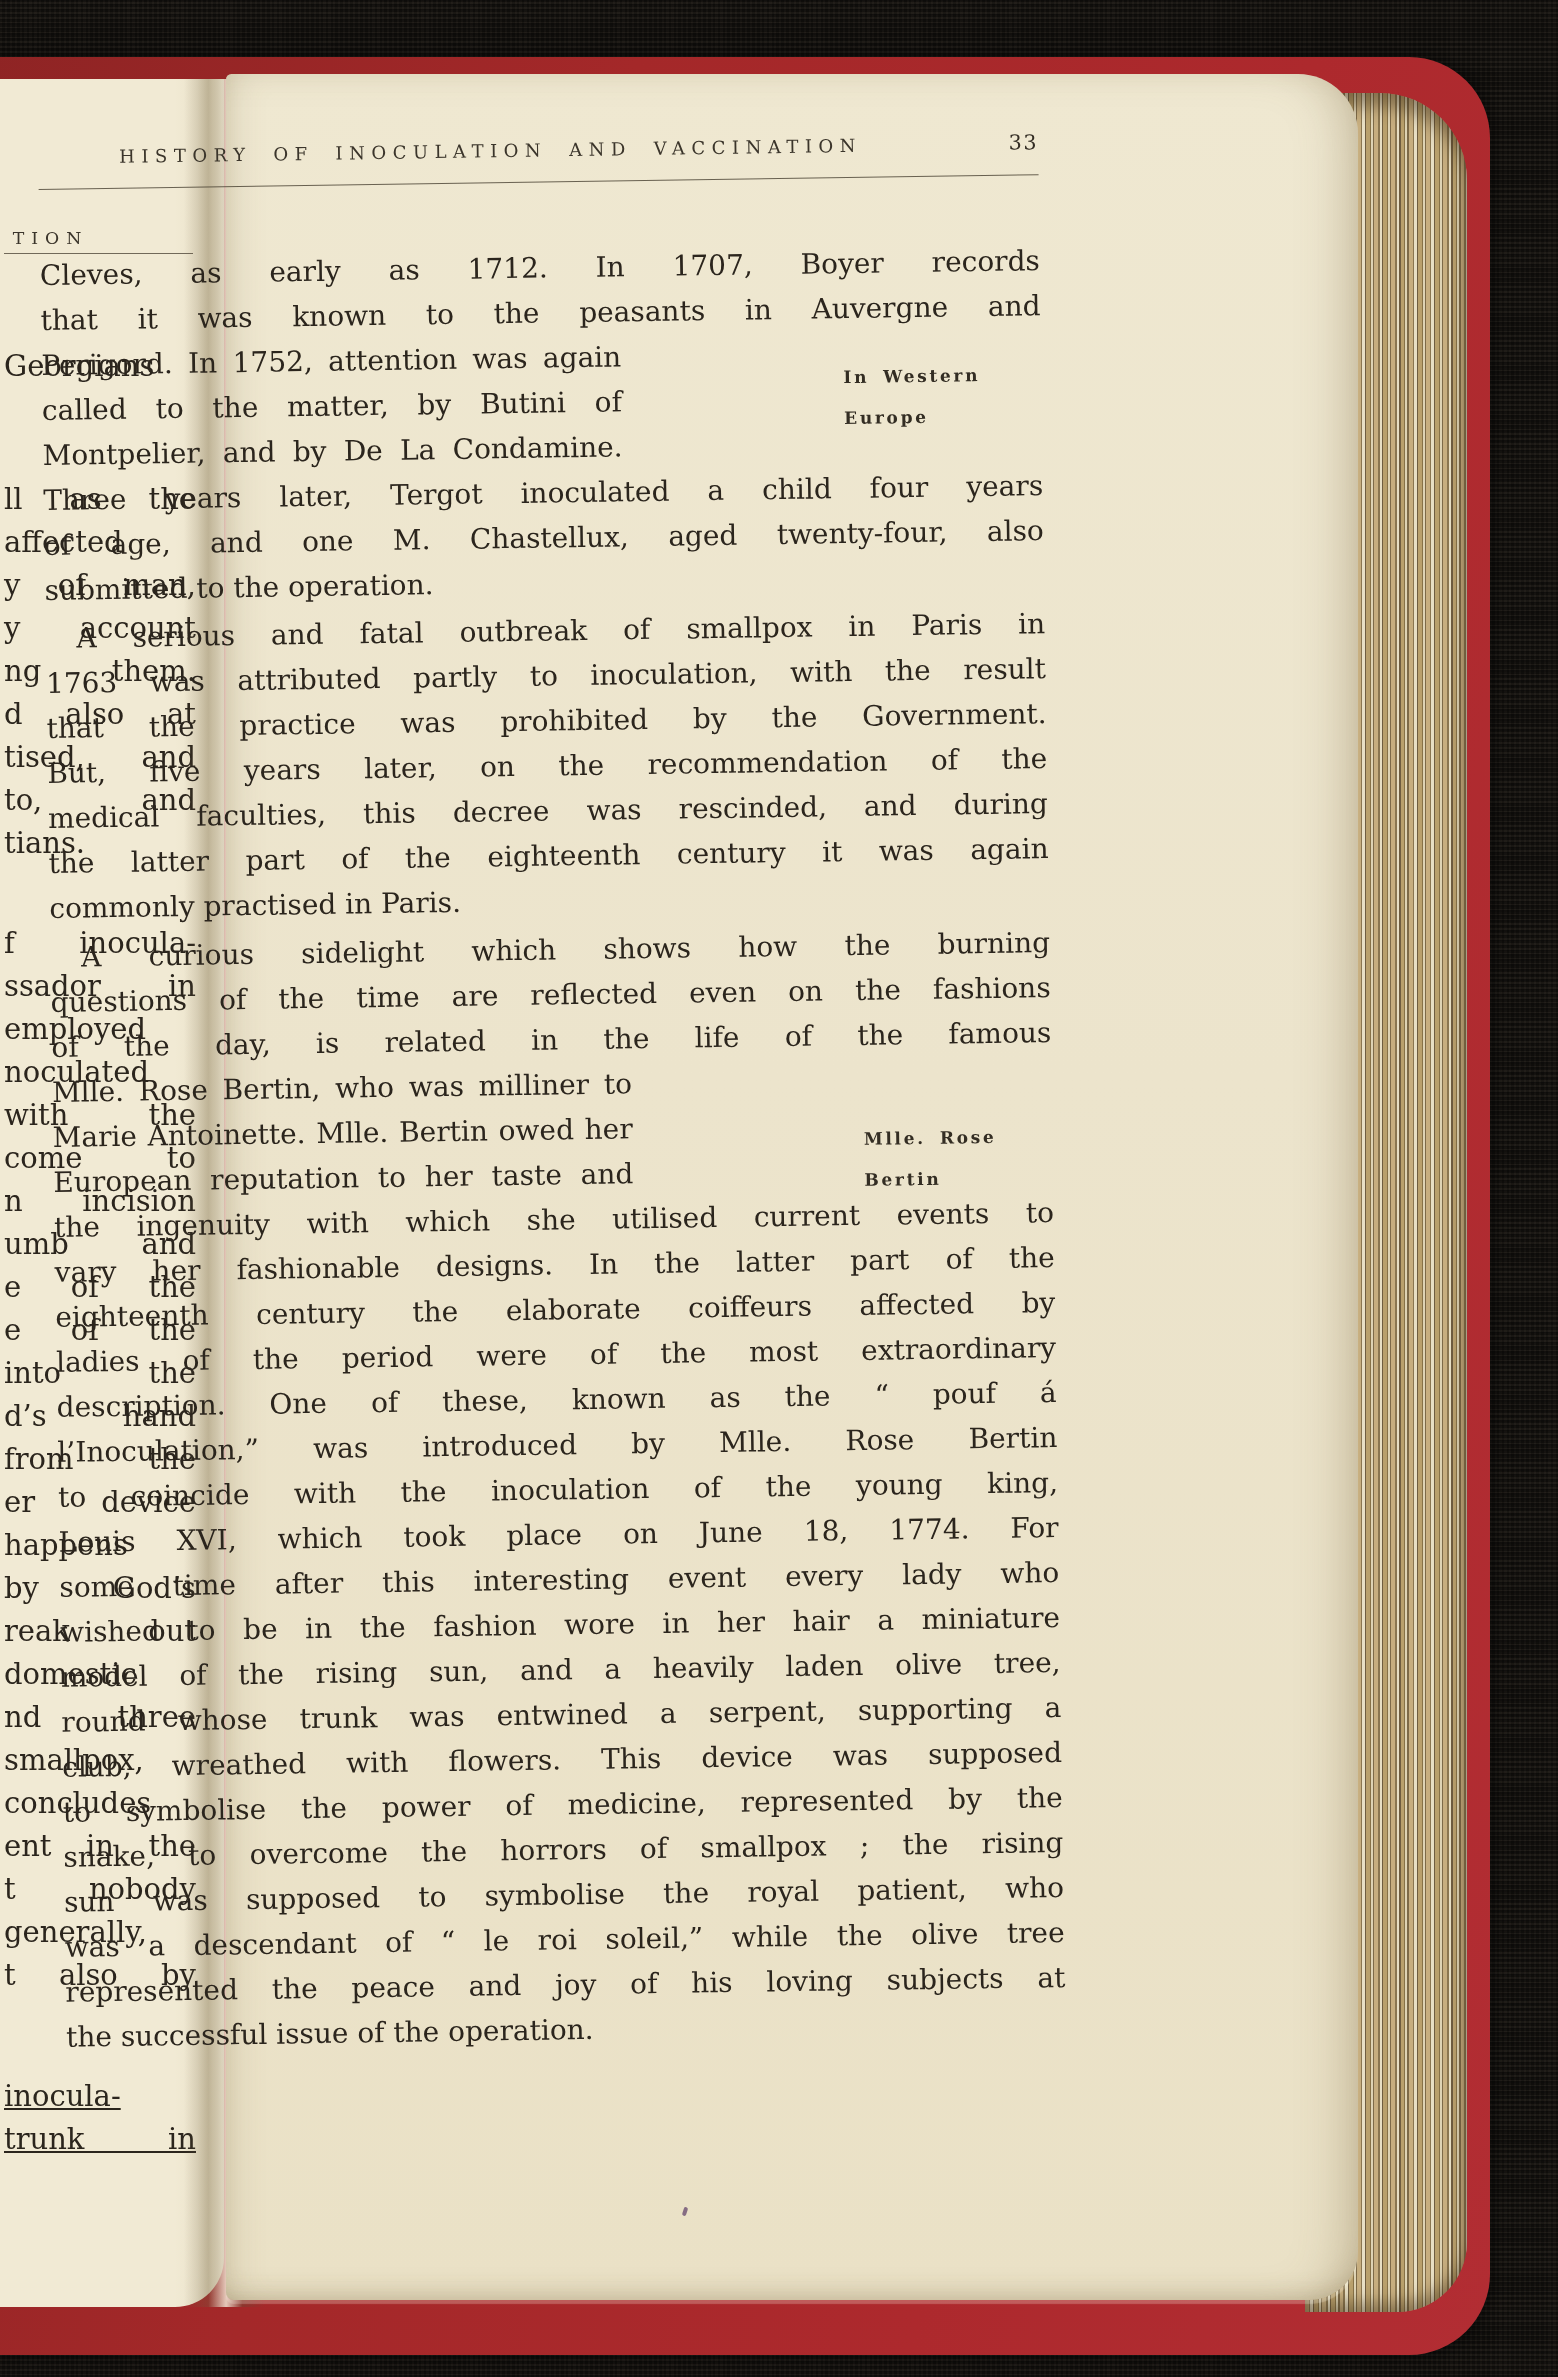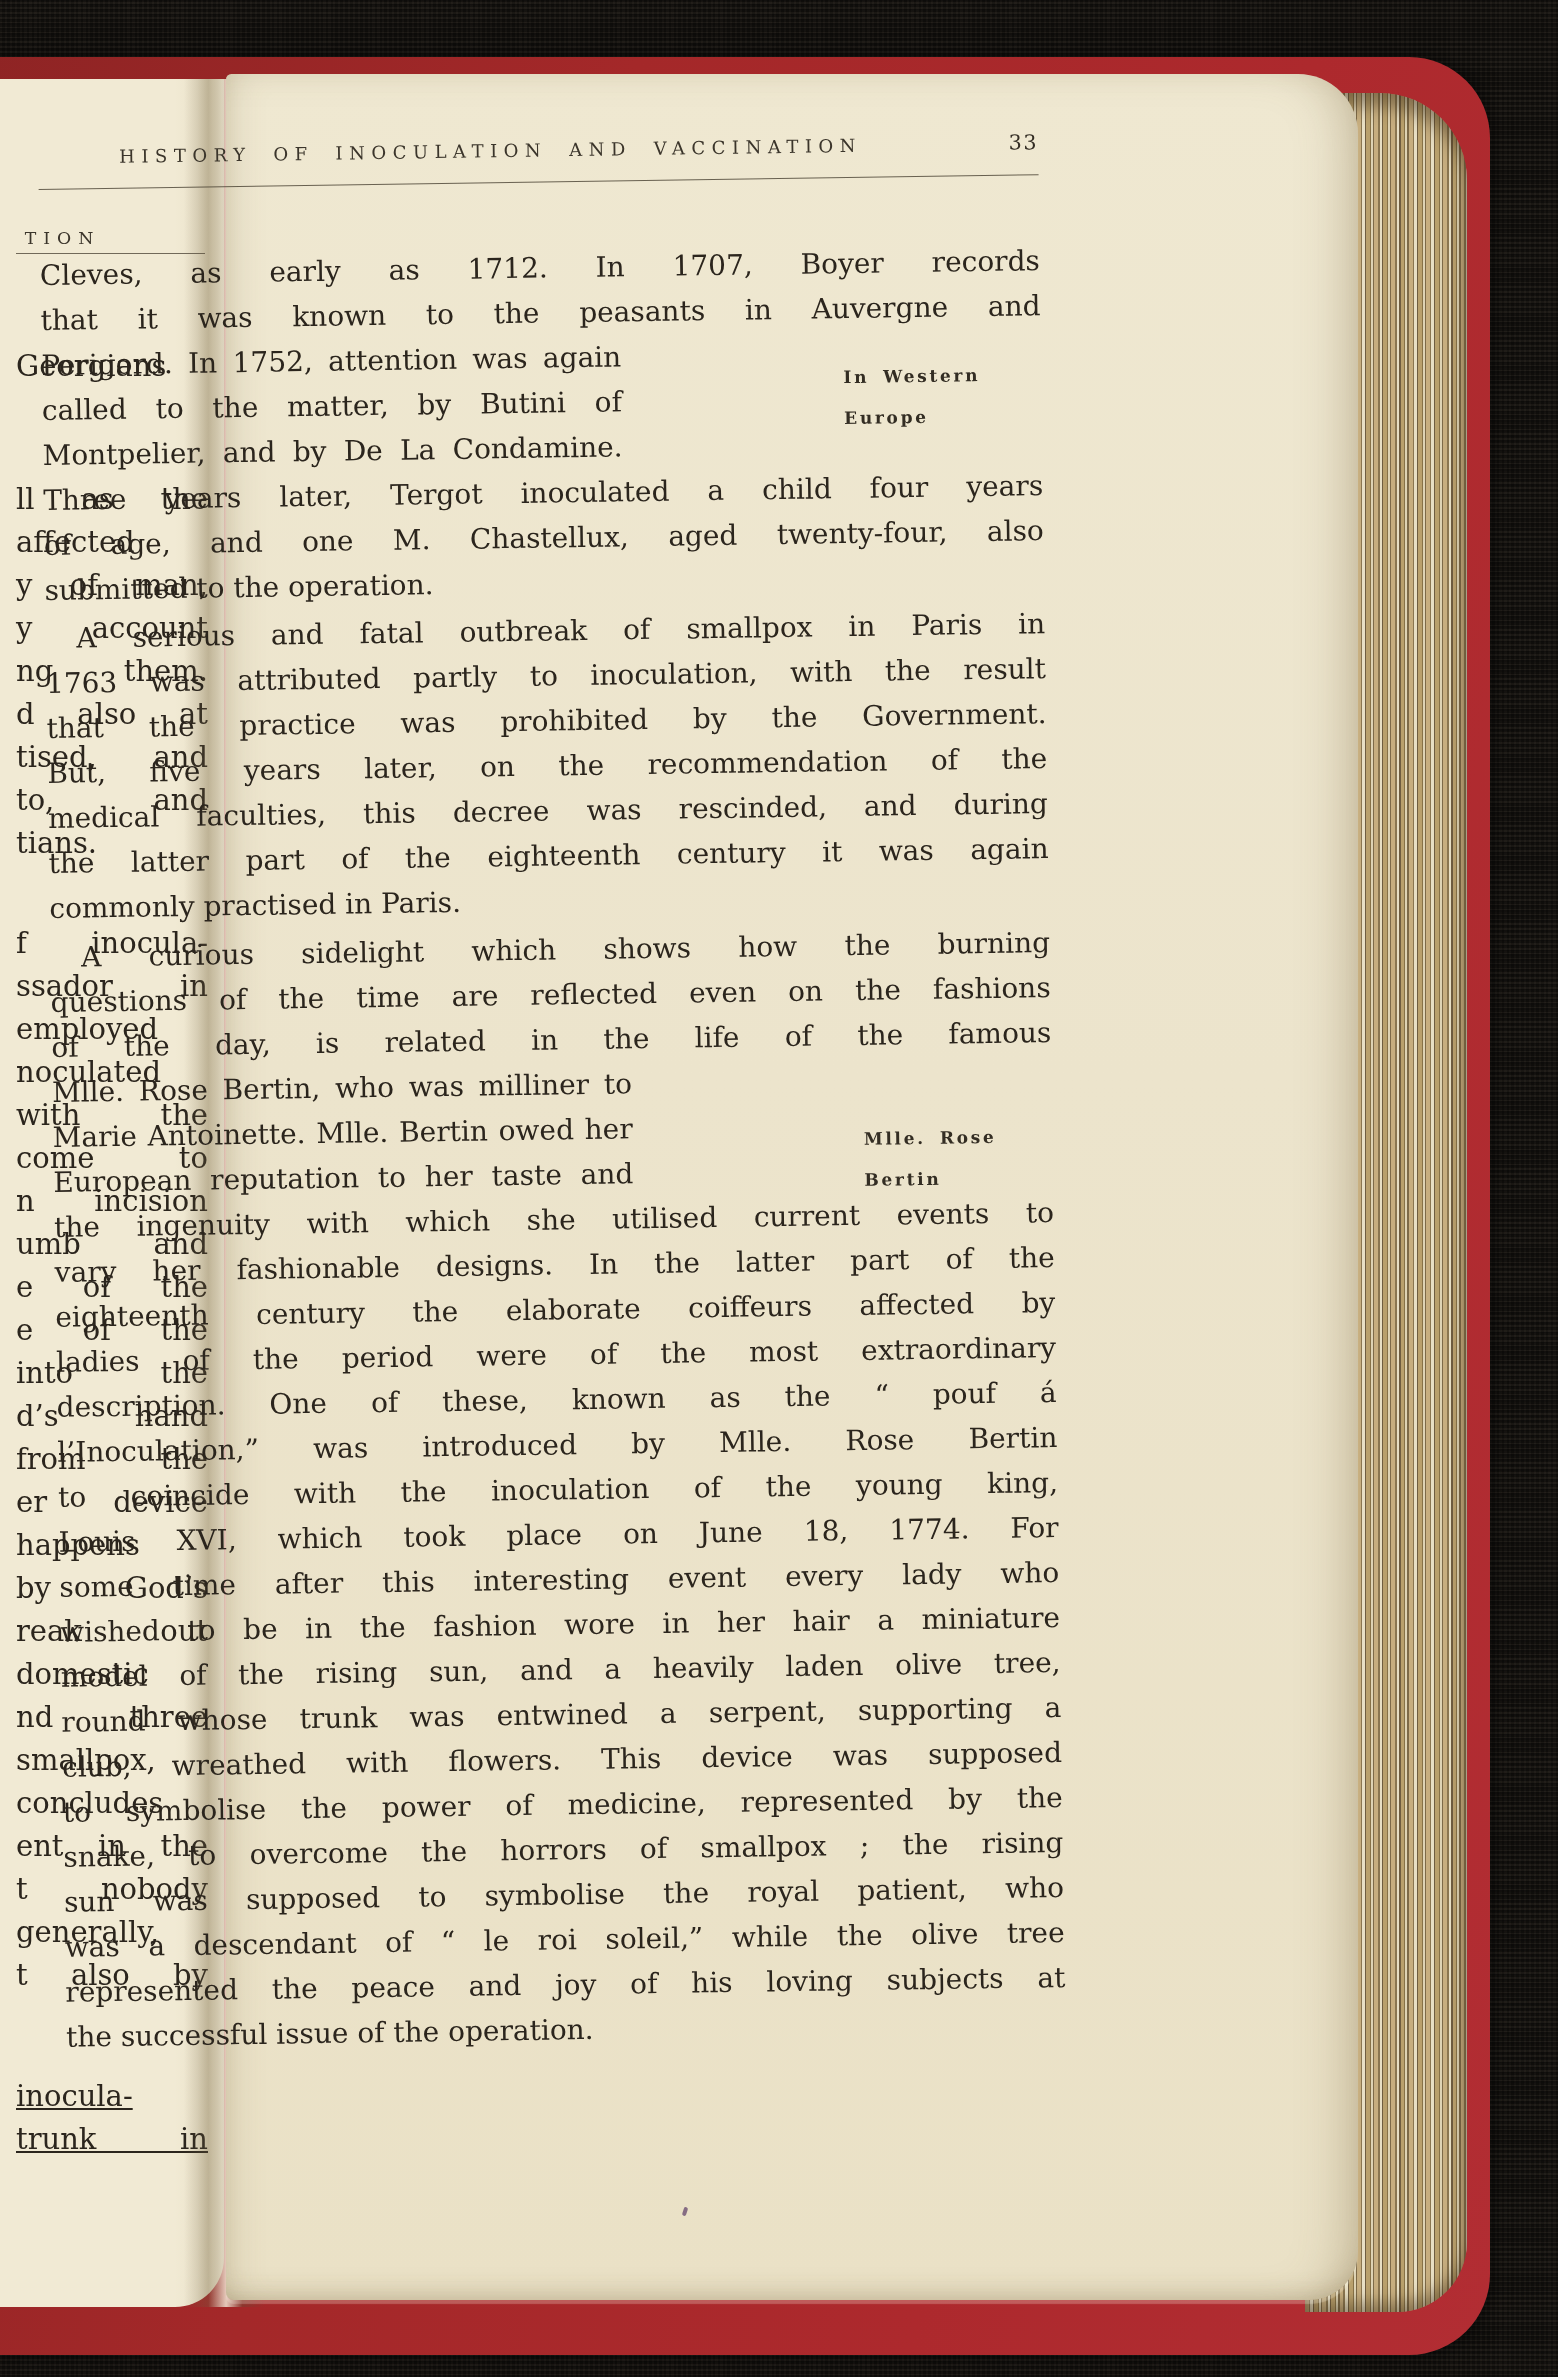--- a/index.html
+++ b/index.html
@@ -32,21 +32,21 @@
       #ded3b4 14px 16px, #7d6a48 16px 17.3px);
     box-shadow:inset 0 14px 16px rgba(60,45,25,.45), inset 0 -10.8px 14px rgba(60,45,25,.4);
   }
 
   
   .page-left{
     position:absolute; left:0; top:79px; width:224px; height:2228px;
     background:linear-gradient(90deg,#f1ead4 0 78%, #ece4cc 88%, #ddd2b4 95%, #c2b493 99%, #a6987a 100%);
     border-radius:0 0 49px 0;
   }
-  .lp-text{ position:absolute; left:16px; top:79px; width:224px; height:2228px; color:#2b251d; }
+  .lp-text{ position:absolute; left:4px; top:79px; width:224px; height:2228px; color:#2b251d; }
   .lp-header{
     position:absolute; top:149px; left:8.7px;
     font-size:17.3px; letter-spacing:7px; color:#3b352b;
   }
   .lp-rule{ position:absolute; top:174px; left:0; width:189px; border-top:1.6px solid rgba(70,62,48,.75); }
   .lp-group{
     position:absolute; left:0; right:32px; text-align:right;
     font-size:29px; line-height:43px; word-spacing:8.7px;
   }
   .lg-0{ top:266px; }

